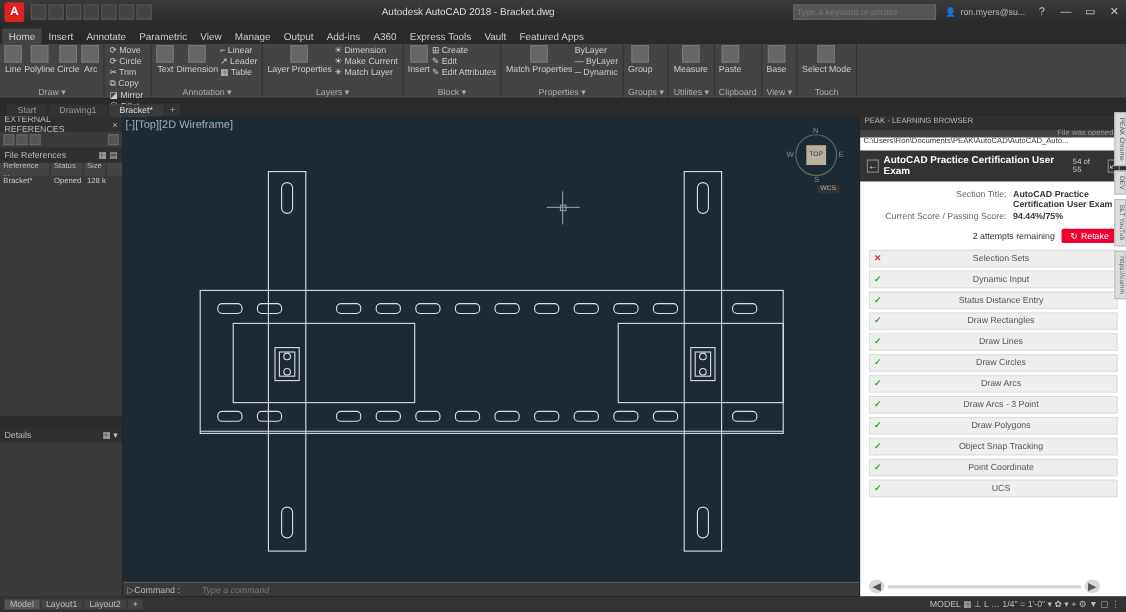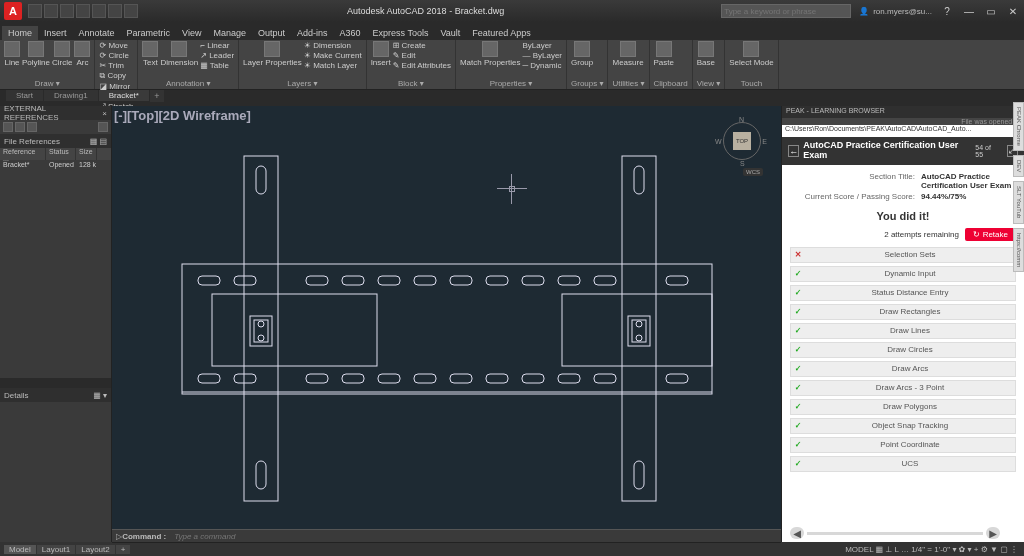--- a/index.html
+++ b/index.html
@@ -25,62 +25,62 @@
 .ribbon { height: 50px; background: #444; display: flex; border-bottom:1px solid #222;}
 .ribbon-panel { border-right: 1px solid #333; padding: 1px 4px; display: flex; flex-direction: column; justify-content: flex-start; }
 .ribbon-panel-body { display: flex; gap: 2px; flex: 1; align-items:flex-start;}
 .ribbon-title { font-size: 8px; color: #aaa; text-align: center; padding-top:1px;}
 .rib-big { display: flex; flex-direction: column; align-items: center; gap: 1px; font-size: 8px; color:#ccc;}
 .rib-ico { width: 16px; height: 16px; background: #666; border:1px solid #777;}
 .rib-stack { display:flex; flex-direction:column; gap:1px; font-size:8px; color:#ccc;}
 .rib-row { display:flex; align-items:center; gap:2px; white-space:nowrap;}
 
 
-.doctabs { height: 16px; background: #2a2a2a; display: flex; align-items: flex-start; padding-left: 6px; gap:1px;}
+.doctabs { height: 16px; background: #2a2a2a; display: flex; align-items: flex-end; padding-left: 6px; gap:1px;}
 .doctab { padding: 1px 10px; font-size: 8px; background: #333; color:#999; position:relative;}
 .doctab.active { background: #3a3a3a; color:#ddd;}
 .doctab-plus { width:14px; height:12px; background:#333; display:flex; align-items:center; justify-content:center; color:#999;}
 
 
 .main { display: flex; height: 436px; }
 .left-col { width: 112px; background: #3a3a3a; display:flex; flex-direction:column; border-right:1px solid #222;}
 .panel-hdr { height:14px; background:#2f2f2f; padding:1px 4px; font-size:8px; display:flex; align-items:center; justify-content:space-between; color:#bbb;}
 .panel-tools { height:14px; display:flex; gap:2px; padding:1px 3px; align-items:center;}
 .tool-sm{width:10px;height:10px;background:#555;border:1px solid #666;}
 .ref-header{height:12px; background:#444; display:flex; font-size:7px; color:#bbb;}
 .ref-header span{padding:0 3px; border-right:1px solid #333;}
 .ref-row{display:flex; font-size:7px; color:#ccc; padding:1px 0;}
 .ref-row span{padding:0 3px;}
 .scroll-hint{height:10px; background:#2a2a2a; margin-top:auto;}
 .details-panel{flex:0 0 auto;}
 
 
 .canvas-wrap { flex: 1; position: relative; background: #1e2a33; }
-.vp-label { position:absolute; top:2px; left:2px; font-size:13px; color:#aab;font-weight:bold;}
+.vp-label { position:absolute; top:2px; left:2px; font-size:10px; color:#aab;}
 .viewcube { position:absolute; top:14px; right:18px; width:42px; height:42px;}
 .vc-ring{position:absolute; inset:2px; border:1px solid #666; border-radius:50%;}
 .vc-face{position:absolute; top:12px; left:12px; width:18px; height:18px; background:#b8b0a0; color:#333; font-size:6px; display:flex; align-items:center; justify-content:center;}
 .vc-n{position:absolute; top:-4px; left:18px; font-size:7px; color:#888;}
 .vc-s{position:absolute; bottom:-5px; left:19px; font-size:7px; color:#888;}
 .vc-e{position:absolute; right:-4px; top:18px; font-size:7px; color:#888;}
 .vc-w{position:absolute; left:-6px; top:18px; font-size:7px; color:#888;}
 .ucs-label{position:absolute; right:18px; top:62px; font-size:6px; background:#333; color:#aaa; padding:1px 3px; border-radius:2px;}
 .crosshair{position:absolute; top:68px; left:385px; width:30px; height:30px;}
 .crosshair:before,.crosshair:after{content:""; position:absolute; background:#99a;}
 .crosshair:before{left:14px; top:0; width:1px; height:30px;}
 .crosshair:after{top:14px; left:0; height:1px; width:30px;}
 .crosshair .cbox{position:absolute; top:12px; left:12px; width:6px; height:6px; border:1px solid #99a;}
 
 
 .dwg { position:absolute; stroke:#dde; stroke-width:1; fill:none; }
 
 
 .cmdline { position:absolute; left:112px; right:243px; bottom:13px; height:14px; background:#3a3a3a; border-top:1px solid #555; border-bottom:1px solid #222;}
 .cmdline-inner{height:100%; display:flex; align-items:center; padding:0 4px; font-size:8px; color:#aaa;}
-.cmdline-inner .prompt{color:#bbb; margin-right:8px;font-weight:bold;}
+.cmdline-inner .prompt{color:#bbb; margin-right:20px;}
 .statusbar{position:absolute; bottom:0; left:0; right:0; height:13px; background:#333; display:flex; align-items:center; font-size:8px; color:#bbb;}
 .status-tabs{display:flex; gap:1px; margin-left:4px;}
 .status-tab{padding:0 5px; background:#444;}
 .status-tab.active{background:#555;}
 .status-right{margin-left:auto; display:flex; gap:4px; padding-right:6px; align-items:center;}
 
 
 .right-col { width: 243px; background: #444; display:flex; flex-direction:column; border-left:1px solid #222;}
 .lb-hdr{height:12px; background:#2f2f2f; font-size:7px; color:#bbb; padding:1px 4px;}
 .lb-path{height:12px; background:#fff; color:#333; font-size:7px; padding:0 3px; overflow:hidden; white-space:nowrap;}
@@ -429,21 +429,20 @@
       <div class="info-table">
         <div class="info-row">
             <span class="lbl">Section Title:</span>
             <span class="val">AutoCAD Practice Certification User Exam</span>
           </div>
         <div class="info-row">
             <span class="lbl">Current Score / Passing Score:</span>
             <span class="val">94.44%/75%</span>
           </div>
       </div>
-      <div class="youdid">You did it!</div>
       <div class="attempts-row">
         <span>2 attempts remaining</span>
         <div class="retake">
             <span>↻</span>
             <span>Retake</span>
           </div>
       </div>
       <div class="item-list" id="item-list">
           <div class="item">
             <div class="mark no">✕</div>

